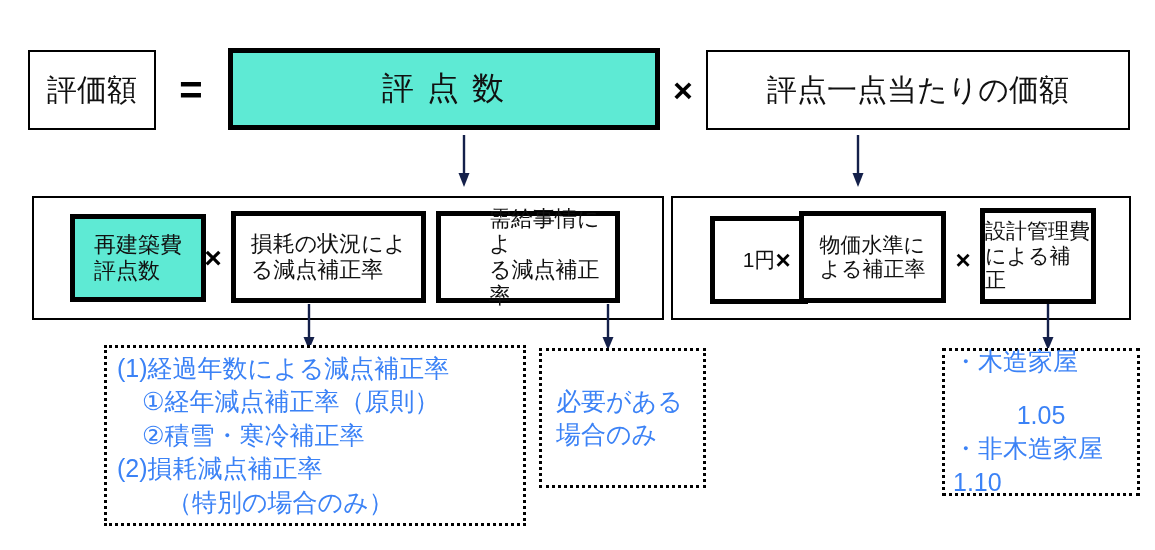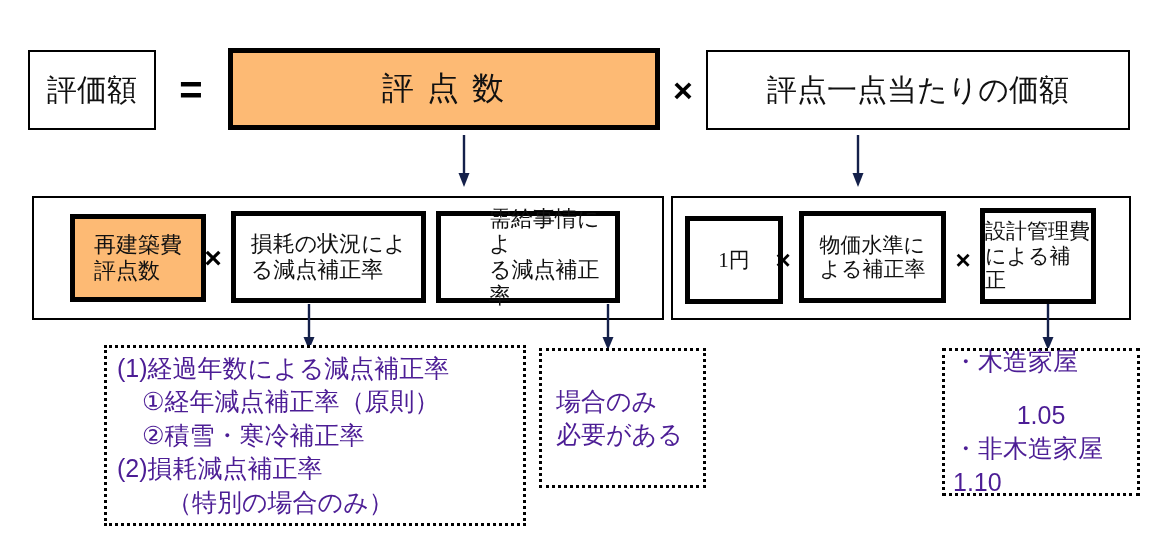--- a/index.html
+++ b/index.html
@@ -30,21 +30,21 @@
     color: #111111;
     white-space: pre-line;
   }
 
   
   .thin-box   { border: 2px solid #000000; background: #ffffff; }
   .thick-box  { border: 5px solid #000000; background: #ffffff; }
   .group-box  { border: 2px solid #000000; background: transparent; }
   .dotted-box { border: 3px dotted #000000; background: #ffffff; }
 
-  .cyan { background: #fdba74; }
+  .cyan { background: #5eead4; }
 
   
   .op {
     display: flex;
     align-items: center;
     justify-content: center;
     font-weight: bold;
     color: #000000;
     line-height: 1;
   }
@@ -56,21 +56,21 @@
   
   .arrow { position: absolute; }
   .arrow svg { display: block; }
 
   
   .note {
     display: flex;
     flex-direction: column;
     justify-content: center;
     line-height: 1.34;
-    color: #4c1d95;
+    color: #3b82f6;
   }
   .note .line { display: block; white-space: pre; }
 </style>
 </head>
 <body>
 
 <div id="canvas">
 
   <div class="abs thin-box boxtext" style="left:28px; top:50px; width:128px; height:80px; font-size:30px;">評価額</div>
 
@@ -106,21 +106,21 @@
   <div class="abs thick-box boxtext" style="left:231px; top:211px; width:195px; height:92px; font-size:22px;">損耗の状況によ
 る減点補正率</div>
 
   <div class="abs op op-x-md" style="left:426px; top:214px; width:38px; height:88px;">×</div>
 
   <div class="abs thick-box boxtext" style="left:436px; top:211px; width:184px; height:92px; font-size:22px;padding-left:48px;">需給事情によ
 る減点補正率</div>
 
   <div class="abs group-box" style="left:671px; top:196px; width:460px; height:124px;"></div>
 
-  <div class="abs thick-box boxtext" style="left:685px; top:216px; width:98px; height:88px; font-size:21px;font-family:Liberation Serif, serif;">1円</div>
+  <div class="abs thick-box boxtext" style="left:710px; top:216px; width:98px; height:88px; font-size:21px;">1円</div>
 
   <div class="abs op op-x-sm" style="left:766px; top:216px; width:34px; height:88px;">×</div>
 
   <div class="abs thick-box boxtext" style="left:799px; top:211px; width:147px; height:92px; font-size:21px;">物価水準に
 よる補正率</div>
 
   <div class="abs op op-x-sm" style="left:946px; top:216px; width:34px; height:88px;">×</div>
 
   <div class="abs thick-box boxtext" style="left:980px; top:208px; width:116px; height:96px; font-size:21px;">設計管理費
 による補正</div>
@@ -148,22 +148,22 @@
 
   <div class="abs dotted-box note" style="left:104px; top:345px; width:422px; height:181px; font-size:25px; padding:4px 10px;">
     <span class="line">(1)経過年数による減点補正率</span>
     <span class="line">　①経年減点補正率（原則）</span>
     <span class="line">　②積雪・寒冷補正率</span>
     <span class="line">(2)損耗減点補正率</span>
     <span class="line">　　（特別の場合のみ）</span>
   </div>
 
   <div class="abs dotted-box note" style="left:539px; top:348px; width:167px; height:140px; font-size:25px; padding:4px 14px;">
+    <span class="line">必要がある</span>
     <span class="line">場合のみ</span>
-    <span class="line">必要がある</span>
   </div>
 
   <div class="abs dotted-box note" style="left:942px; top:348px; width:198px; height:148px; font-size:25px; padding:2px 8px;">
     <span class="line">・木造家屋</span>
     <span class="line" style="text-align:center;margin-top:20px;">1.05</span>
     <span class="line">・非木造家屋</span>
     <span class="line" style="text-align:left;">1.10</span>
   </div>
 
 </div>

